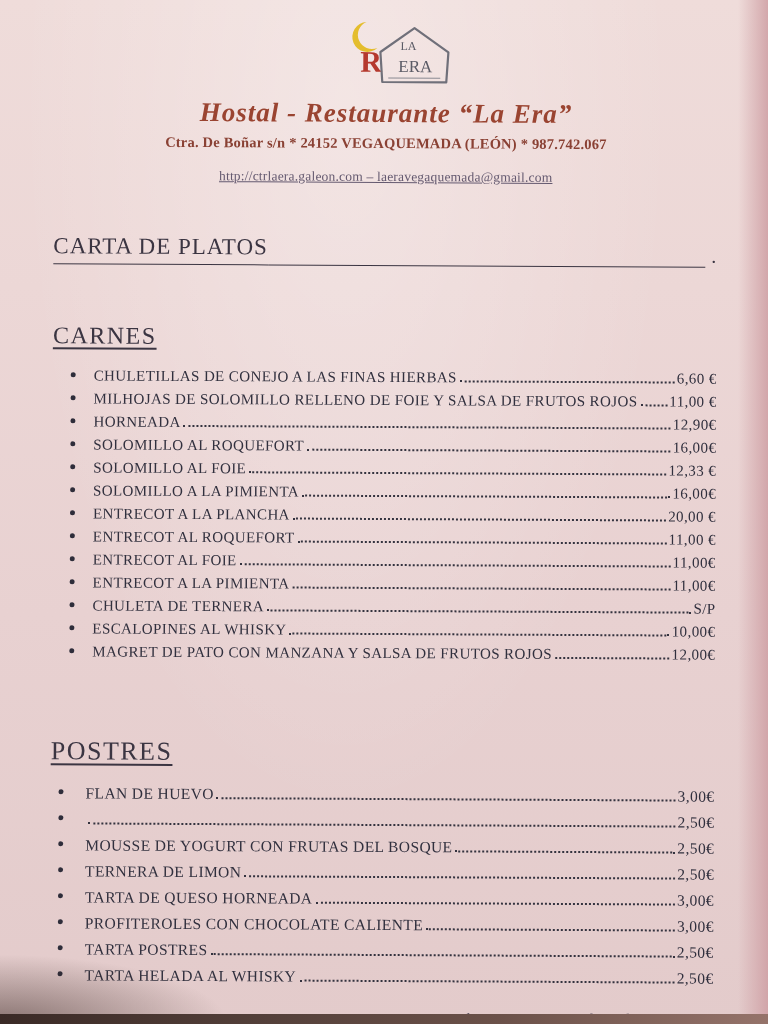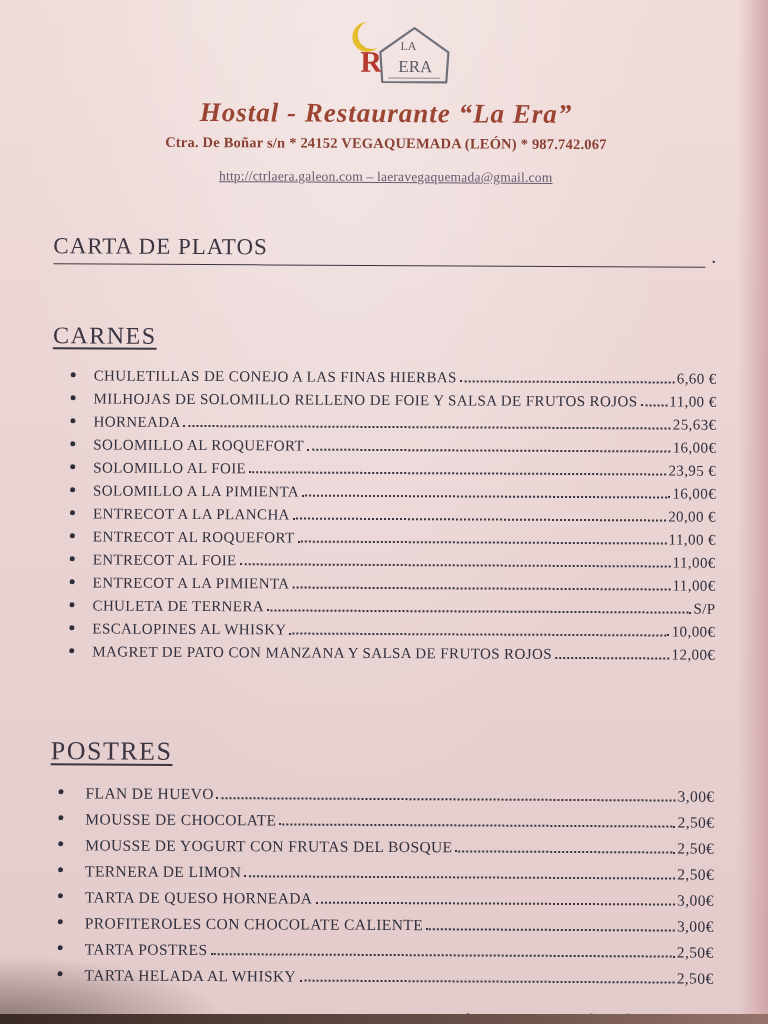--- a/index.html
+++ b/index.html
@@ -137,33 +137,33 @@
         <div class="menu-item">
           <span class="bullet"></span>
           <span class="item-label">MILHOJAS DE SOLOMILLO RELLENO DE FOIE Y SALSA DE FRUTOS ROJOS</span>
           <span class="leader"></span>
           <span class="item-price">11,00 €</span>
         </div>
         <div class="menu-item">
           <span class="bullet"></span>
           <span class="item-label">HORNEADA</span>
           <span class="leader"></span>
-          <span class="item-price">25,63€</span>
+          <span class="item-price">12,90€</span>
         </div>
         <div class="menu-item">
           <span class="bullet"></span>
           <span class="item-label">SOLOMILLO AL ROQUEFORT</span>
           <span class="leader"></span>
           <span class="item-price">16,00€</span>
         </div>
         <div class="menu-item">
           <span class="bullet"></span>
           <span class="item-label">SOLOMILLO AL FOIE</span>
           <span class="leader"></span>
-          <span class="item-price">23,95 €</span>
+          <span class="item-price">12,33 €</span>
         </div>
         <div class="menu-item">
           <span class="bullet"></span>
           <span class="item-label">SOLOMILLO A LA PIMIENTA</span>
           <span class="leader"></span>
           <span class="item-price">16,00€</span>
         </div>
         <div class="menu-item">
           <span class="bullet"></span>
           <span class="item-label">ENTRECOT A LA PLANCHA</span>
@@ -211,21 +211,20 @@
     <h2 class="section-heading postres">POSTRES</h2>
     <div class="menu-list postres">
         <div class="menu-item">
           <span class="bullet"></span>
           <span class="item-label">FLAN DE HUEVO</span>
           <span class="leader"></span>
           <span class="item-price">3,00€</span>
         </div>
         <div class="menu-item">
           <span class="bullet"></span>
-          <span class="item-label">MOUSSE DE CHOCOLATE</span>
           <span class="leader"></span>
           <span class="item-price">2,50€</span>
         </div>
         <div class="menu-item">
           <span class="bullet"></span>
           <span class="item-label">MOUSSE DE YOGURT CON FRUTAS DEL BOSQUE</span>
           <span class="leader"></span>
           <span class="item-price">2,50€</span>
         </div>
         <div class="menu-item">

